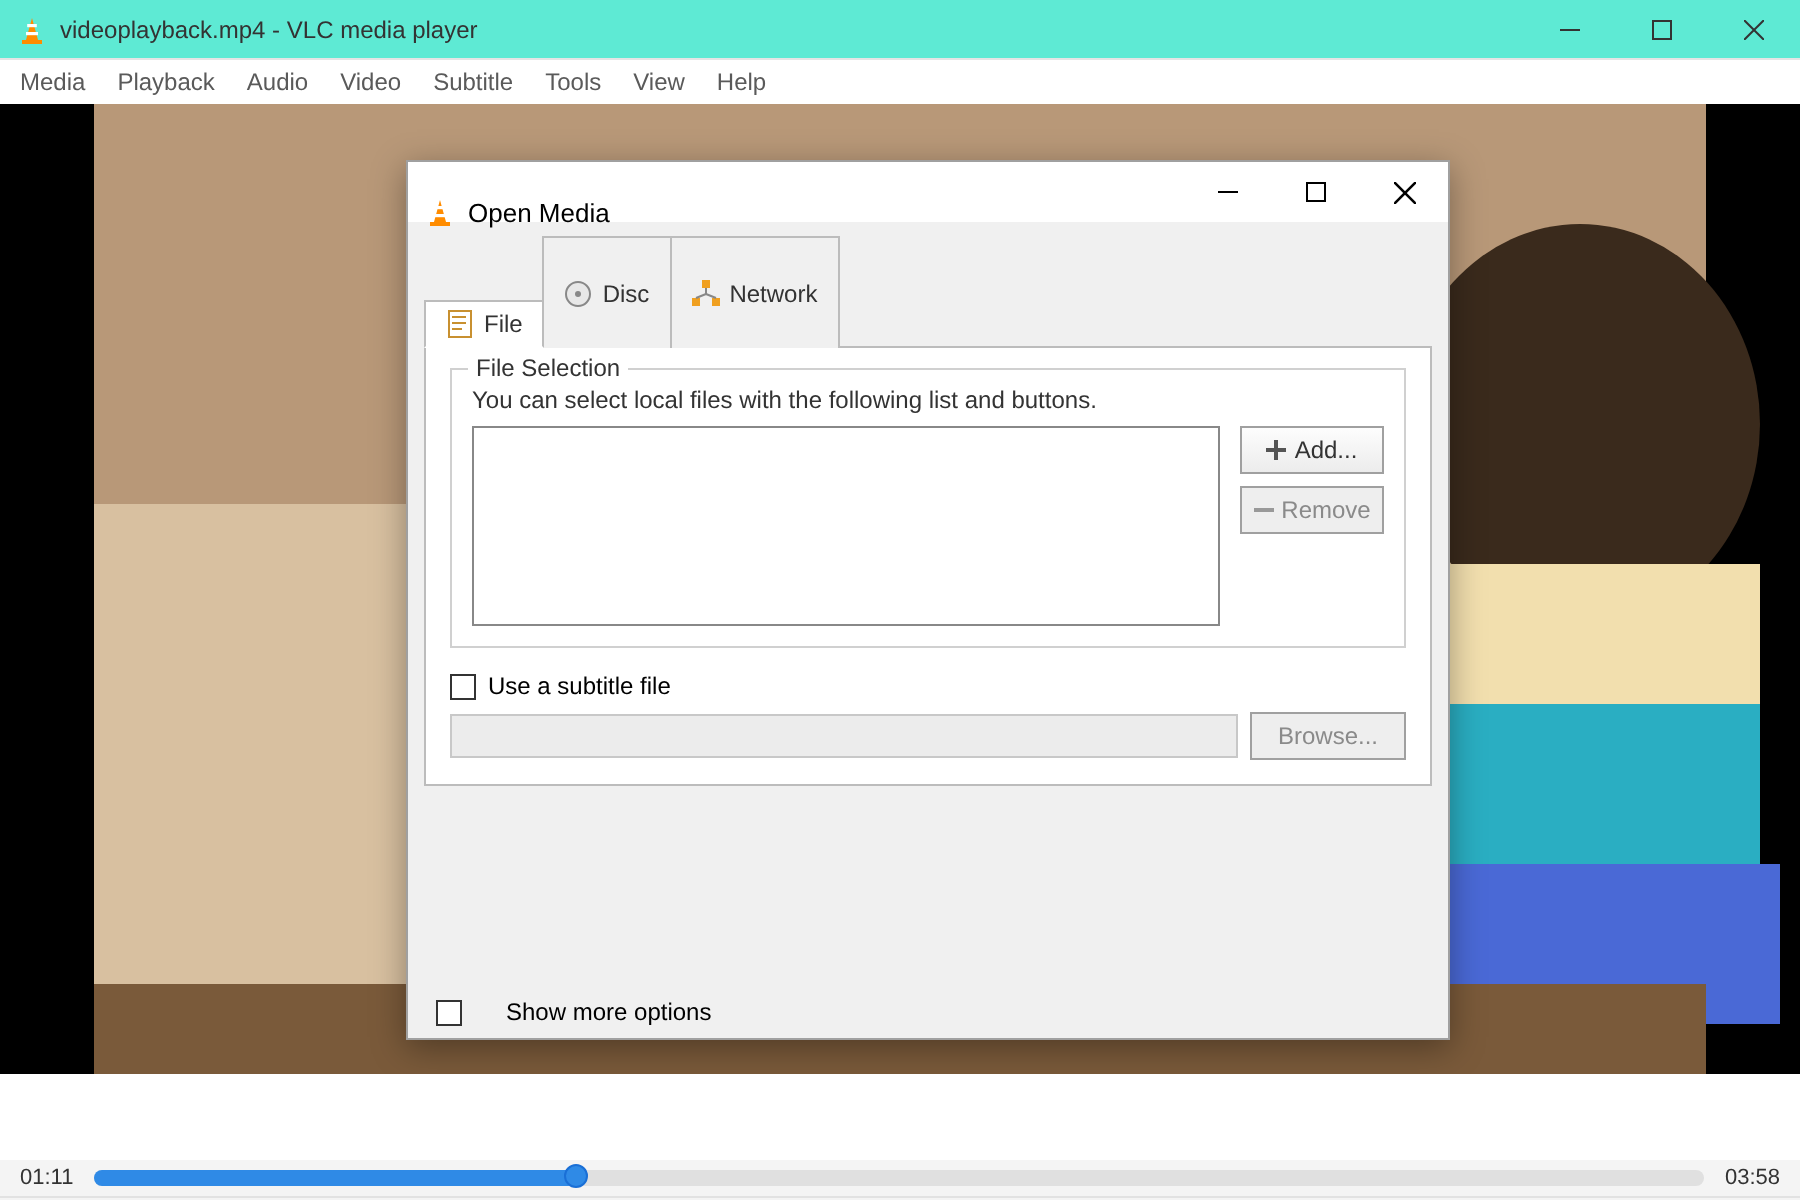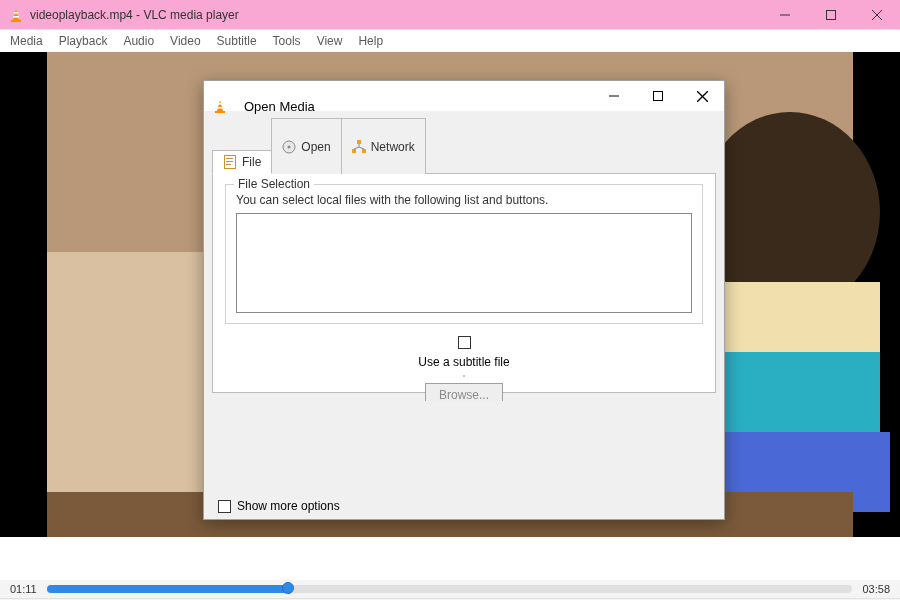--- a/index.html
+++ b/index.html
@@ -1,45 +1,45 @@
 <!DOCTYPE html>
 <html><head>
 <meta charset="utf-8">
 <style>
   * { box-sizing: border-box; margin: 0; padding: 0; }
   html, body { width: 900px; height: 600px; overflow: hidden; font-family: "Segoe UI", Tahoma, sans-serif; font-size: 12px; background: #fff; }
-  .titlebar { height: 30px; display: flex; align-items: center; justify-content: space-between; background: #f9a8d4; border-bottom: 1px solid #e5e5e5; }
+  .titlebar { height: 30px; display: flex; align-items: center; justify-content: space-between; background: #5eead4; border-bottom: 1px solid #e5e5e5; }
   .titlebar-left { display: flex; align-items: center; gap: 6px; padding-left: 8px; color: #333; }
   .titlebar-ctrls { display: flex; }
   .titlebar-ctrls div { width: 46px; height: 30px; display: flex; align-items: center; justify-content: center; color: #333; }
   .menubar { height: 22px; display: flex; align-items: center; gap: 16px; padding: 0 10px; color: #5a5a5a; background: #fff; }
   .menubar span { cursor: default; }
   .video-area { position: relative; width: 900px; height: 485px; background: #000; overflow: hidden; }
   .video-bg { position: absolute; inset: 0; }
   .dialog { position: absolute; left: 203px; top: 28px; width: 522px; height: 440px; background: #f0f0f0; border: 1px solid #a0a0a0; box-shadow: 0 4px 16px rgba(0,0,0,.35); display: flex; flex-direction: column; }
   .dlg-title { height: 30px; display: flex; align-items: center; justify-content: space-between; background: #fff; padding-left: 8px; }
-  .dlg-title-left { display: flex; align-items: center; gap: 16px; font-size: 13px; color: #000; margin-top: 20px; }
+  .dlg-title-left { display: flex; align-items: center; gap: 6px; font-size: 13px; color: #000; margin-top: 20px; }
   .dlg-ctrls { display: flex; }
   .dlg-ctrls div { width: 44px; height: 30px; display: flex; align-items: center; justify-content: center; color: #000; }
   .tabs { display: flex; margin: 6px 8px 0 8px; position: relative; top: 1px; }
   .tab { display: flex; align-items: center; gap: 5px; padding: 4px 10px; background: #f0f0f0; border: 1px solid #bcbcbc; border-bottom: none; font-size: 12px; color: #333; margin-right: -1px; }
   .tab.active { background: #fff; border-bottom: 1px solid #fff; z-index: 2; margin-top: 32px; }
   .tab-icon { width: 14px; height: 14px; display: flex; align-items: center; justify-content: center; }
   .tabpanel { margin: 0 8px 8px 8px; border: 1px solid #bcbcbc; background: #fff; flex: 0 0 auto; height: 220px; padding: 10px 12px 12px 12px; }
   .fieldset { border: 1px solid #d0d0d0; padding: 8px 10px 10px 10px; position: relative; margin-bottom: 12px; height: 140px; }
   .fieldset .legend { position: absolute; top: -8px; left: 8px; background: #fff; padding: 0 4px; font-size: 12px; color: #333; }
   .fs-row { display: flex; gap: 10px; margin-top: 4px; }
   .file-list { flex: 1; border: 1px solid #888; background: #fff; height: 100px; }
   .side-btns { display: flex; flex-direction: column; gap: 6px; width: 72px; }
   .btn { height: 24px; border: 1px solid #a0a0a0; background: linear-gradient(#fdfdfd,#ececec); display: flex; align-items: center; justify-content: center; gap: 4px; font-size: 12px; color: #333; }
   .btn.disabled { color: #8a8a8a; background: #eee; }
-  .subtitle-row { display: flex; align-items: center; gap: 6px; margin-top: 4px; flex-direction: column; }
+  .subtitle-row { display: flex; align-items: center; gap: 6px; margin-top: 4px; }
   .subtitle-path { flex: 1; height: 22px; border: 1px solid #c8c8c8; background: #ececec; }
   .dlg-body { flex: 1; background: #f0f0f0; }
-  .dlg-opts { padding: 6px 14px; display: flex; align-items: center; gap: 6px; }
+  .dlg-opts { padding: 6px 14px; display: flex; align-items: center; gap: 22px; }
   .checkbox-box { width: 13px; height: 13px; border: 1px solid #333; background: #fff; }
   .dlg-footer { display: flex; justify-content: flex-end; gap: 6px; padding: 8px 12px 10px 12px; }
   .dlg-footer .btn { width: 72px; }
   .btn.split { width: 70px; position: relative; padding-right: 16px; }
   .btn.split::after { content: ""; position: absolute; right: 5px; top: 9px; border-left: 4px solid transparent; border-right: 4px solid transparent; border-top: 5px solid #666; }
   .btn.primary { border: 2px solid #1a6fd6; }
   .seek-row { height: 18px; display: flex; align-items: center; padding: 0 10px; gap: 10px; background: #f4f4f4; font-size: 11px; color: #333; margin-top: 43px; }
   .seek-track { flex: 1; height: 8px; background: #e0e0e0; border-radius: 4px; position: relative; }
   .seek-fill { position: absolute; left: 0; top: 0; bottom: 0; background: #2f8ae6; border-radius: 4px; }
   .seek-knob { position: absolute; width: 12px; height: 12px; background: #2f8ae6; border: 1px solid #1a6fd6; border-radius: 6px; top: -3px; margin-left: -6px; }
@@ -160,21 +160,21 @@
           </span>
         <span>File</span>
       </div>
       <div class="tab">
         <span class="tab-icon">
             <svg width="14" height="14">
               <circle cx="7" cy="7" r="6" fill="#e8e8e8" stroke="#888"></circle>
               <circle cx="7" cy="7" r="1.5" fill="#888"></circle>
             </svg>
           </span>
-        <span>Open</span>
+        <span>Disc</span>
       </div>
       <div class="tab">
         <span class="tab-icon">
             <svg width="14" height="14">
               <rect x="5" y="0" width="4" height="4" fill="#f0a020"></rect>
               <rect x="0" y="9" width="4" height="4" fill="#f0a020"></rect>
               <rect x="10" y="9" width="4" height="4" fill="#f0a020"></rect>
               <line x1="7" y1="4" x2="7" y2="7" stroke="#888"></line>
               <line x1="2" y1="9" x2="7" y2="7" stroke="#888"></line>
               <line x1="12" y1="9" x2="7" y2="7" stroke="#888"></line>
@@ -183,20 +183,39 @@
         <span>Network</span>
       </div>
     </div>
 
     <div class="tabpanel">
       <div class="fieldset">
         <div class="legend">File Selection</div>
         <div style="font-size:12px;color:#333;margin-bottom:6px;">You can select local files with the following list and buttons.</div>
         <div class="fs-row">
           <div class="file-list"></div>
+          <div class="side-btns">
+            <div class="btn">
+              <span>
+                  <svg width="10" height="10">
+                    <line x1="5" y1="0" x2="5" y2="10" stroke="#555" stroke-width="2"></line>
+                    <line x1="0" y1="5" x2="10" y2="5" stroke="#555" stroke-width="2"></line>
+                  </svg>
+                </span>
+              <span>Add...</span>
+            </div>
+            <div class="btn disabled">
+              <span>
+                  <svg width="10" height="10">
+                    <line x1="0" y1="5" x2="10" y2="5" stroke="#999" stroke-width="2"></line>
+                  </svg>
+                </span>
+              <span>Remove</span>
+            </div>
+          </div>
         </div>
       </div>
       <div class="subtitle-row" style="margin-bottom:6px;">
         <span class="checkbox-box"></span>
         <span>Use a subtitle file</span>
       </div>
       <div class="subtitle-row">
         <div class="subtitle-path"></div>
         <div class="btn disabled" style="width:78px">
           <span>Browse...</span>

